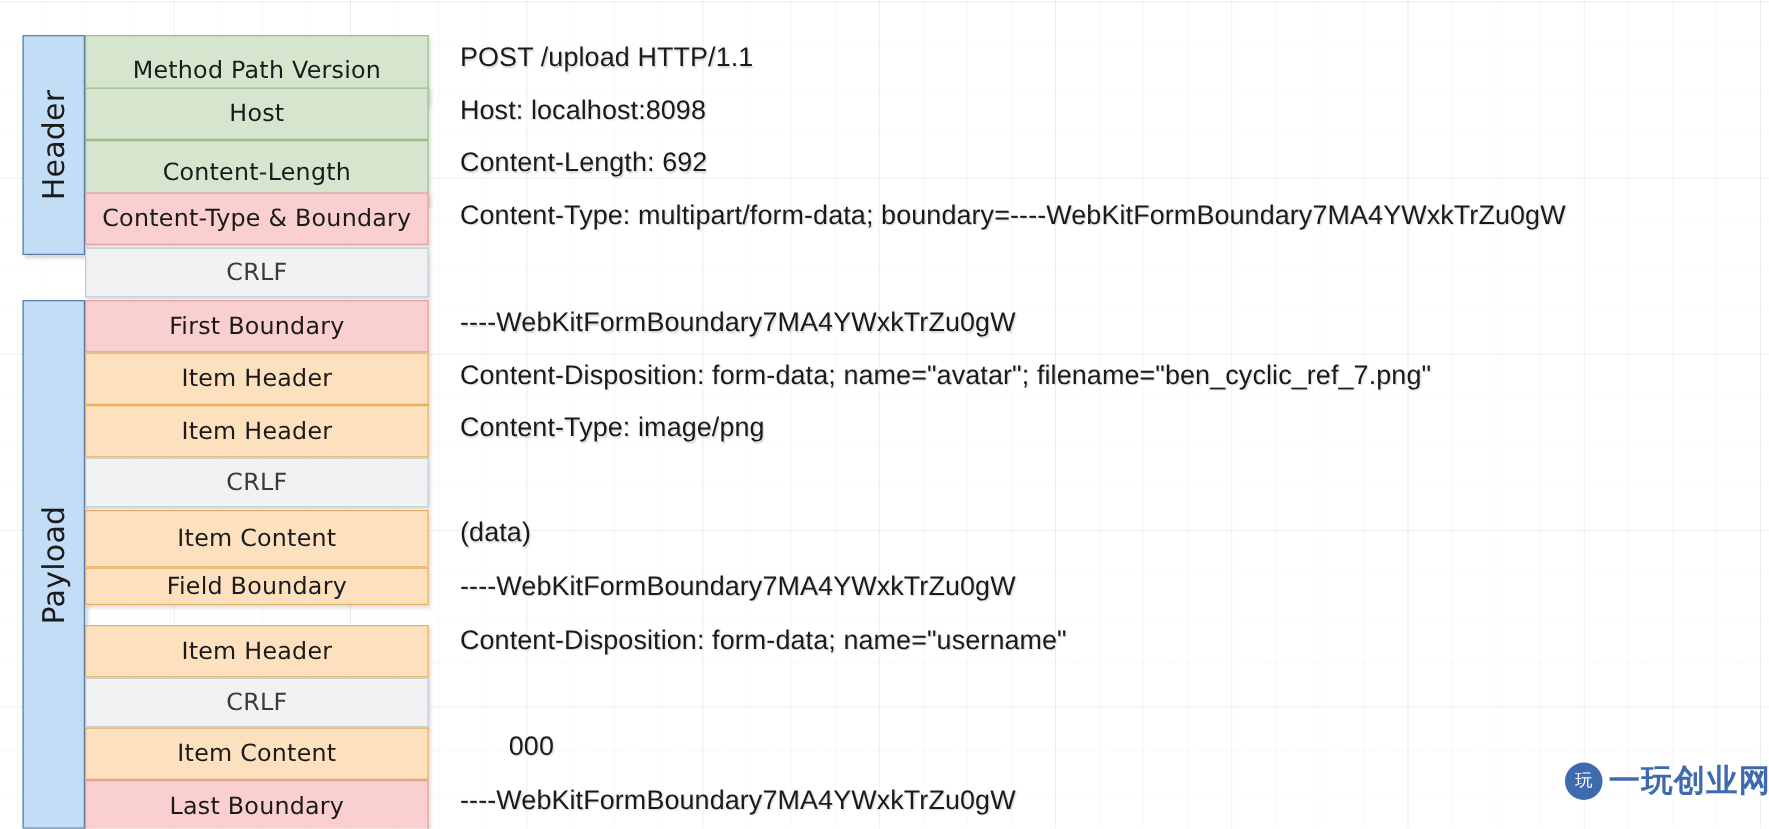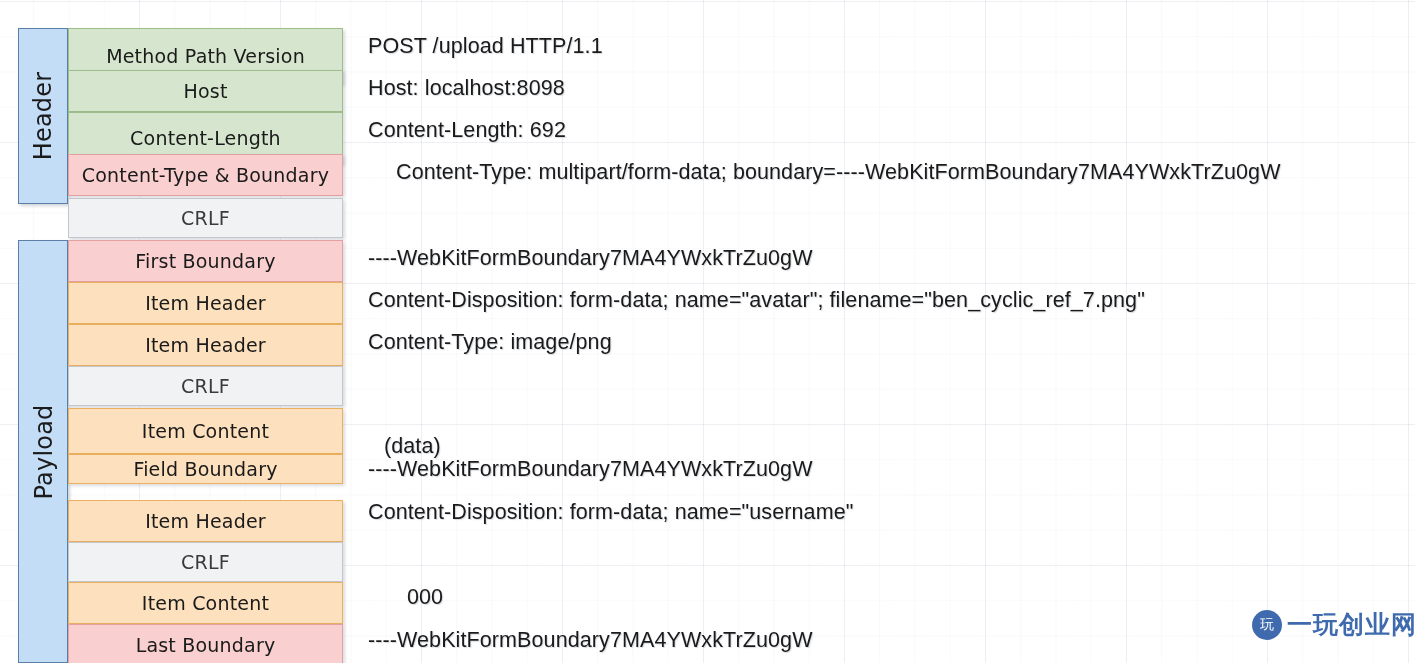--- a/index.html
+++ b/index.html
@@ -135,25 +135,25 @@
       <div class="row orange" style="top: 500px; height: 42px;">Item Header</div>
       <div class="row gray" style="top: 542px; height: 40px;">CRLF</div>
       <div class="row orange" style="top: 582px; height: 42px;">Item Content</div>
       <div class="row pink" style="top: 624px; height: 42px;">Last Boundary</div>
     </div>
 
   <div id="lines">
       <div class="content-line" style="top: 34px;">POST /upload HTTP/1.1</div>
       <div class="content-line" style="top: 76px;">Host: localhost:8098</div>
       <div class="content-line" style="top: 118px;">Content-Length: 692</div>
-      <div class="content-line" style="top: 160px; margin-left: 28px;">Content-Type: multipart/form-data; boundary=----WebKitFormBoundary7MA4YWxkTrZu0gW</div>
+      <div class="content-line" style="top: 160px;">Content-Type: multipart/form-data; boundary=----WebKitFormBoundary7MA4YWxkTrZu0gW</div>
       <div class="content-line" style="top: 246px;">----WebKitFormBoundary7MA4YWxkTrZu0gW</div>
       <div class="content-line" style="top: 288px;">Content-Disposition: form-data; name="avatar"; filename="ben_cyclic_ref_7.png"</div>
       <div class="content-line" style="top: 330px;">Content-Type: image/png</div>
-      <div class="content-line" style="top: 434px; margin-left: 16px;">(data)</div>
+      <div class="content-line" style="top: 414px;">(data)</div>
       <div class="content-line" style="top: 457px;">----WebKitFormBoundary7MA4YWxkTrZu0gW</div>
       <div class="content-line" style="top: 500px;">Content-Disposition: form-data; name="username"</div>
       <div class="content-line" style="top: 585px; margin-left: 39px;">000</div>
       <div class="content-line" style="top: 628px;">----WebKitFormBoundary7MA4YWxkTrZu0gW</div>
     </div>
 
   <div id="watermark">
     <div class="wm-badge">玩</div>
     <div class="wm-text">一玩创业网</div>
   </div>

